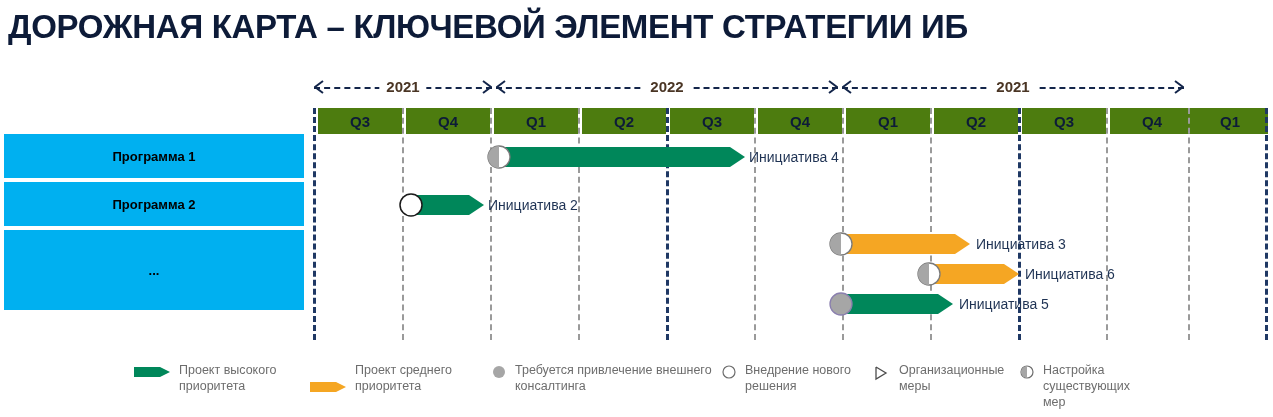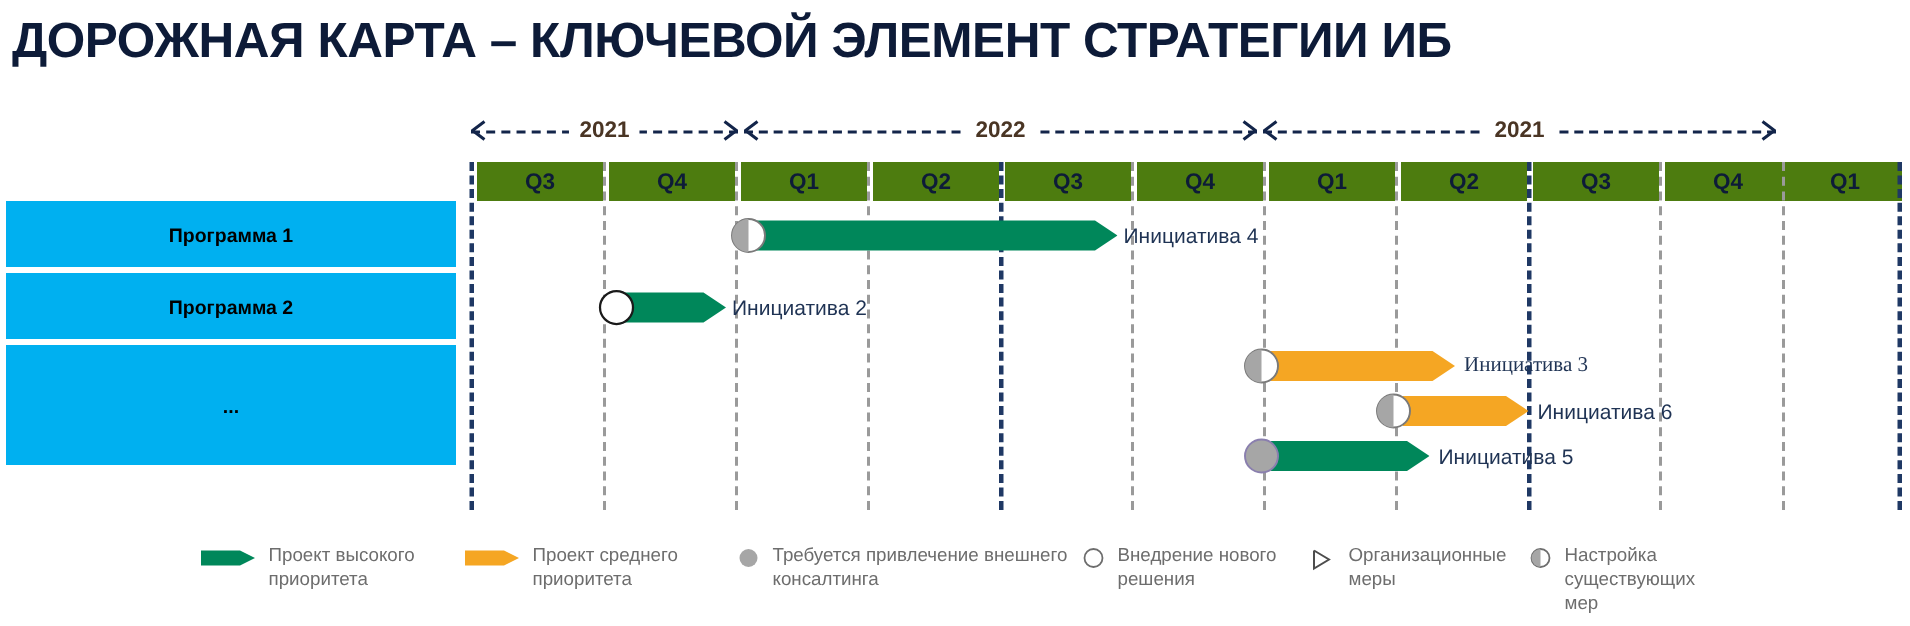--- a/index.html
+++ b/index.html
@@ -267,21 +267,21 @@
     <svg width="123" height="26" viewBox="0 0 123 26" preserveAspectRatio="none">
       <polygon points="0,3 108,3 123,13 108,23 0,23" fill="#F5A623"></polygon>
     </svg>
   </div>
   <div class="marker" style="left:828px; top:231px;">
     <svg width="26" height="26" viewBox="0 0 26 26">
       <circle cx="13" cy="13" r="11" fill="#ffffff" stroke="#7a7a7a" stroke-width="1.3"></circle>
       <path d="M13,2 A11,11 0 0,0 13,24 Z" fill="#a6a6a6"></path>
     </svg>
   </div>
-  <div class="bar-label" style="left:976px; top:231px;font-family:Liberation Serif, serif;">Инициатива 3</div>
+  <div class="bar-label" style="left:976px; top:231px;">Инициатива 3</div>
 
   <div class="bar" style="left:935px; top:261px; width:84px;">
     <svg width="84" height="26" viewBox="0 0 84 26" preserveAspectRatio="none">
       <polygon points="0,3 69,3 84,13 69,23 0,23" fill="#F5A623"></polygon>
     </svg>
   </div>
   <div class="marker" style="left:916px; top:261px;">
     <svg width="26" height="26" viewBox="0 0 26 26">
       <circle cx="13" cy="13" r="11" fill="#ffffff" stroke="#7a7a7a" stroke-width="1.3"></circle>
       <path d="M13,2 A11,11 0 0,0 13,24 Z" fill="#a6a6a6"></path>
@@ -304,21 +304,21 @@
   <div class="legend-item" style="left:134px;">
     <span class="legend-icon">
       <svg width="36" height="14" viewBox="0 0 36 14">
           <polygon points="0,2 26,2 36,7 26,12 0,12" fill="#00875A"></polygon>
         </svg>
     </span>
     <span class="legend-text">Проект высокого
 приоритета</span>
   </div>
 
-  <div class="legend-item" style="left:310px;">
+  <div class="legend-item" style="left:310px;align-items:flex-end;">
     <span class="legend-icon">
       <svg width="36" height="14" viewBox="0 0 36 14">
           <polygon points="0,2 26,2 36,7 26,12 0,12" fill="#F5A623"></polygon>
         </svg>
     </span>
     <span class="legend-text">Проект среднего
 приоритета</span>
   </div>
 
   <div class="legend-item" style="left:492px;">

